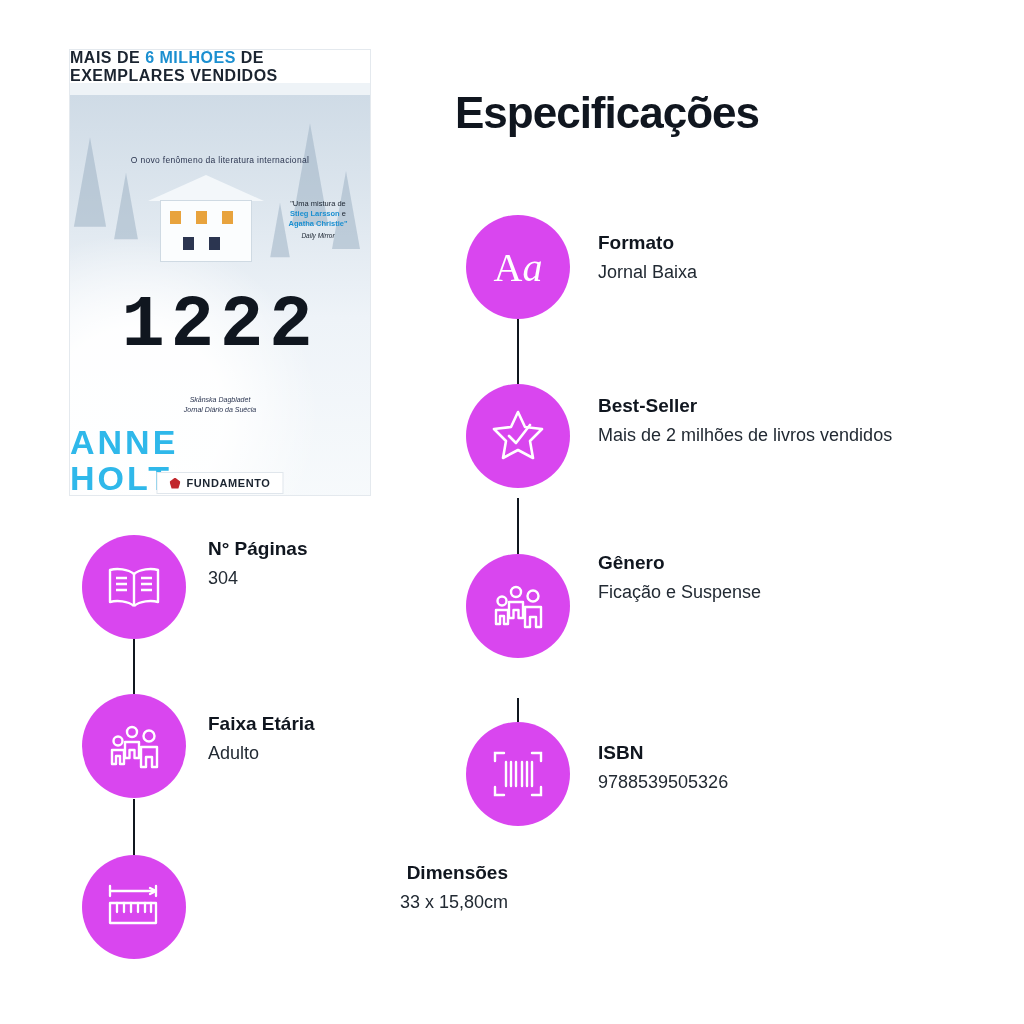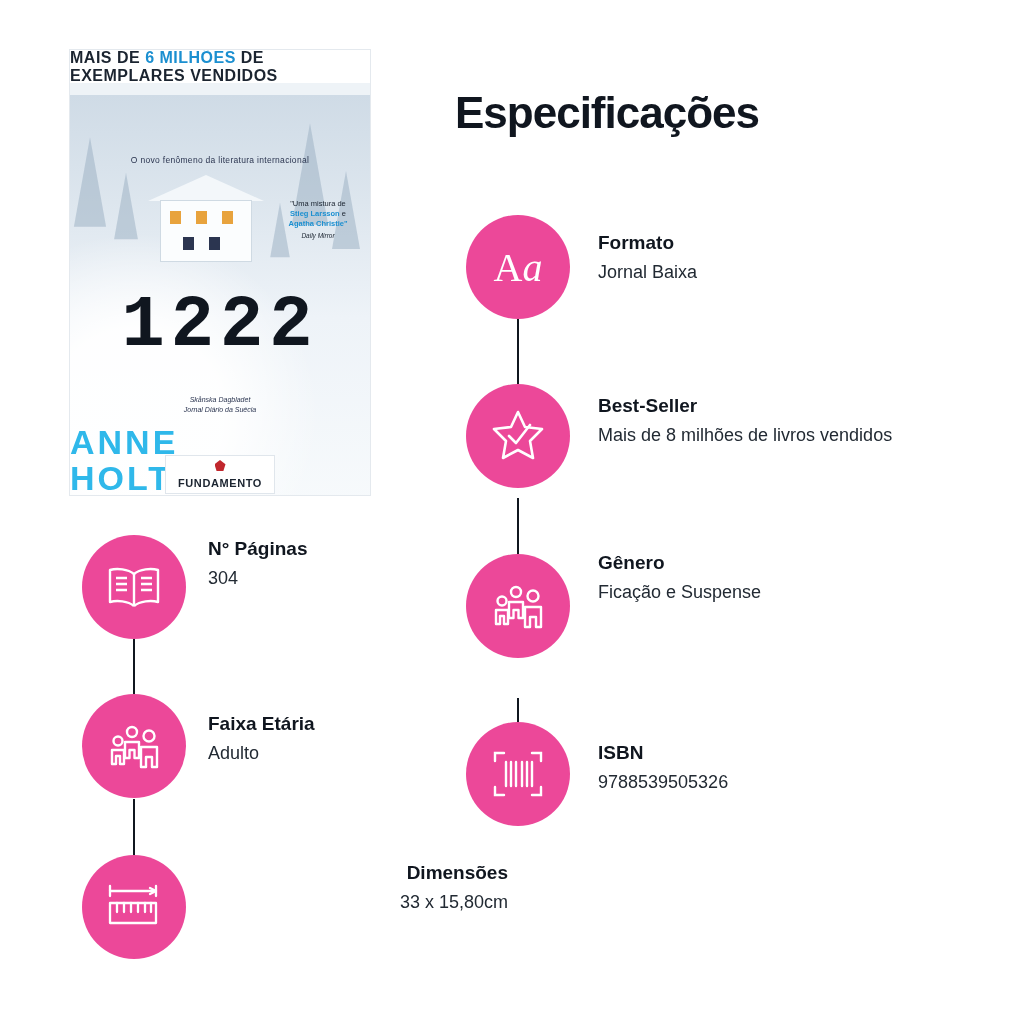--- a/index.html
+++ b/index.html
@@ -100,21 +100,20 @@
   .cover-author {
     position: absolute; top: 330px; width: 100%; 
     font-size: 34px; font-weight: bold; color: #2fb8ea; letter-spacing: 3px;
     line-height: 1.05;
   }
   .publisher {
     position: absolute; left: 50%; transform: translateX(-50%);
     bottom: 14px; background: #ffffff; padding: 4px 12px;
     display: flex; align-items: center; gap: 6px;
     box-shadow: 0 0 0 1px #e0e6ec;
-    flex-direction: column;
   }
   .publisher .mark {
     width: 11px; height: 11px; background: #c1272d;
     clip-path: polygon(50% 0, 100% 38%, 81% 100%, 19% 100%, 0 38%);
   }
   .publisher .pname {
     font-size: 11px; font-weight: bold; color: #1b2430; letter-spacing: .6px;
   }
 
   
@@ -124,21 +123,21 @@
   }
 
   
   .chain { position: absolute; }
   .connector {
     position: absolute; width: 2px; background: #10161f;
   }
   .item { position: absolute; }
   .bubble {
     position: absolute; width: 104px; height: 104px; border-radius: 50%;
-    background: #ec4899; display: flex; align-items: center; justify-content: center;
+    background: #d946ef; display: flex; align-items: center; justify-content: center;
   }
   .bubble svg { display: block; }
   .bubble .aa {
     color: #ffffff; font-family: "Liberation Serif", serif; font-size: 40px;
   }
   .bubble .aa .a2 { font-style: italic; }
   .item-text { position: absolute; }
   .item-label {
     font-size: 19px; font-weight: bold; color: #10161f; margin-bottom: 6px;
   }
@@ -212,21 +211,21 @@
 
     <div class="item">
       <div class="bubble" style="left:466px; top:384px;">
         <svg width="58" height="58" viewBox="0 0 58 58" fill="none" stroke="#ffffff" stroke-width="2.6" stroke-linecap="round" stroke-linejoin="round">
           <path d="M29 5 L36 20 L53 22 L41 34 L44 51 L29 43 L14 51 L17 34 L5 22 L22 20 Z"></path>
           <path d="M20 29 L27 36 L41 18"></path>
         </svg>
       </div>
       <div class="item-text" style="left:598px; top:395px; width:350px;">
         <div class="item-label">Best-Seller</div>
-        <div class="item-value">Mais de 8 milhões de livros vendidos</div>
+        <div class="item-value">Mais de 2 milhões de livros vendidos</div>
       </div>
     </div>
 
     <div class="item">
       <div class="bubble" style="left:466px; top:554px;">
         <svg width="58" height="54" viewBox="0 0 58 54" fill="none" stroke="#ffffff" stroke-width="2.4" stroke-linejoin="round">
           <circle cx="13" cy="22" r="4.5"></circle>
           <path d="M7 31 h12 v14 h-4 v-8 h-4 v8 h-4 z"></path>
           <circle cx="27" cy="13" r="5"></circle>
           <path d="M20 23 h14 v16 h-4.5 v-8 h-5 v8 H20 z"></path>

